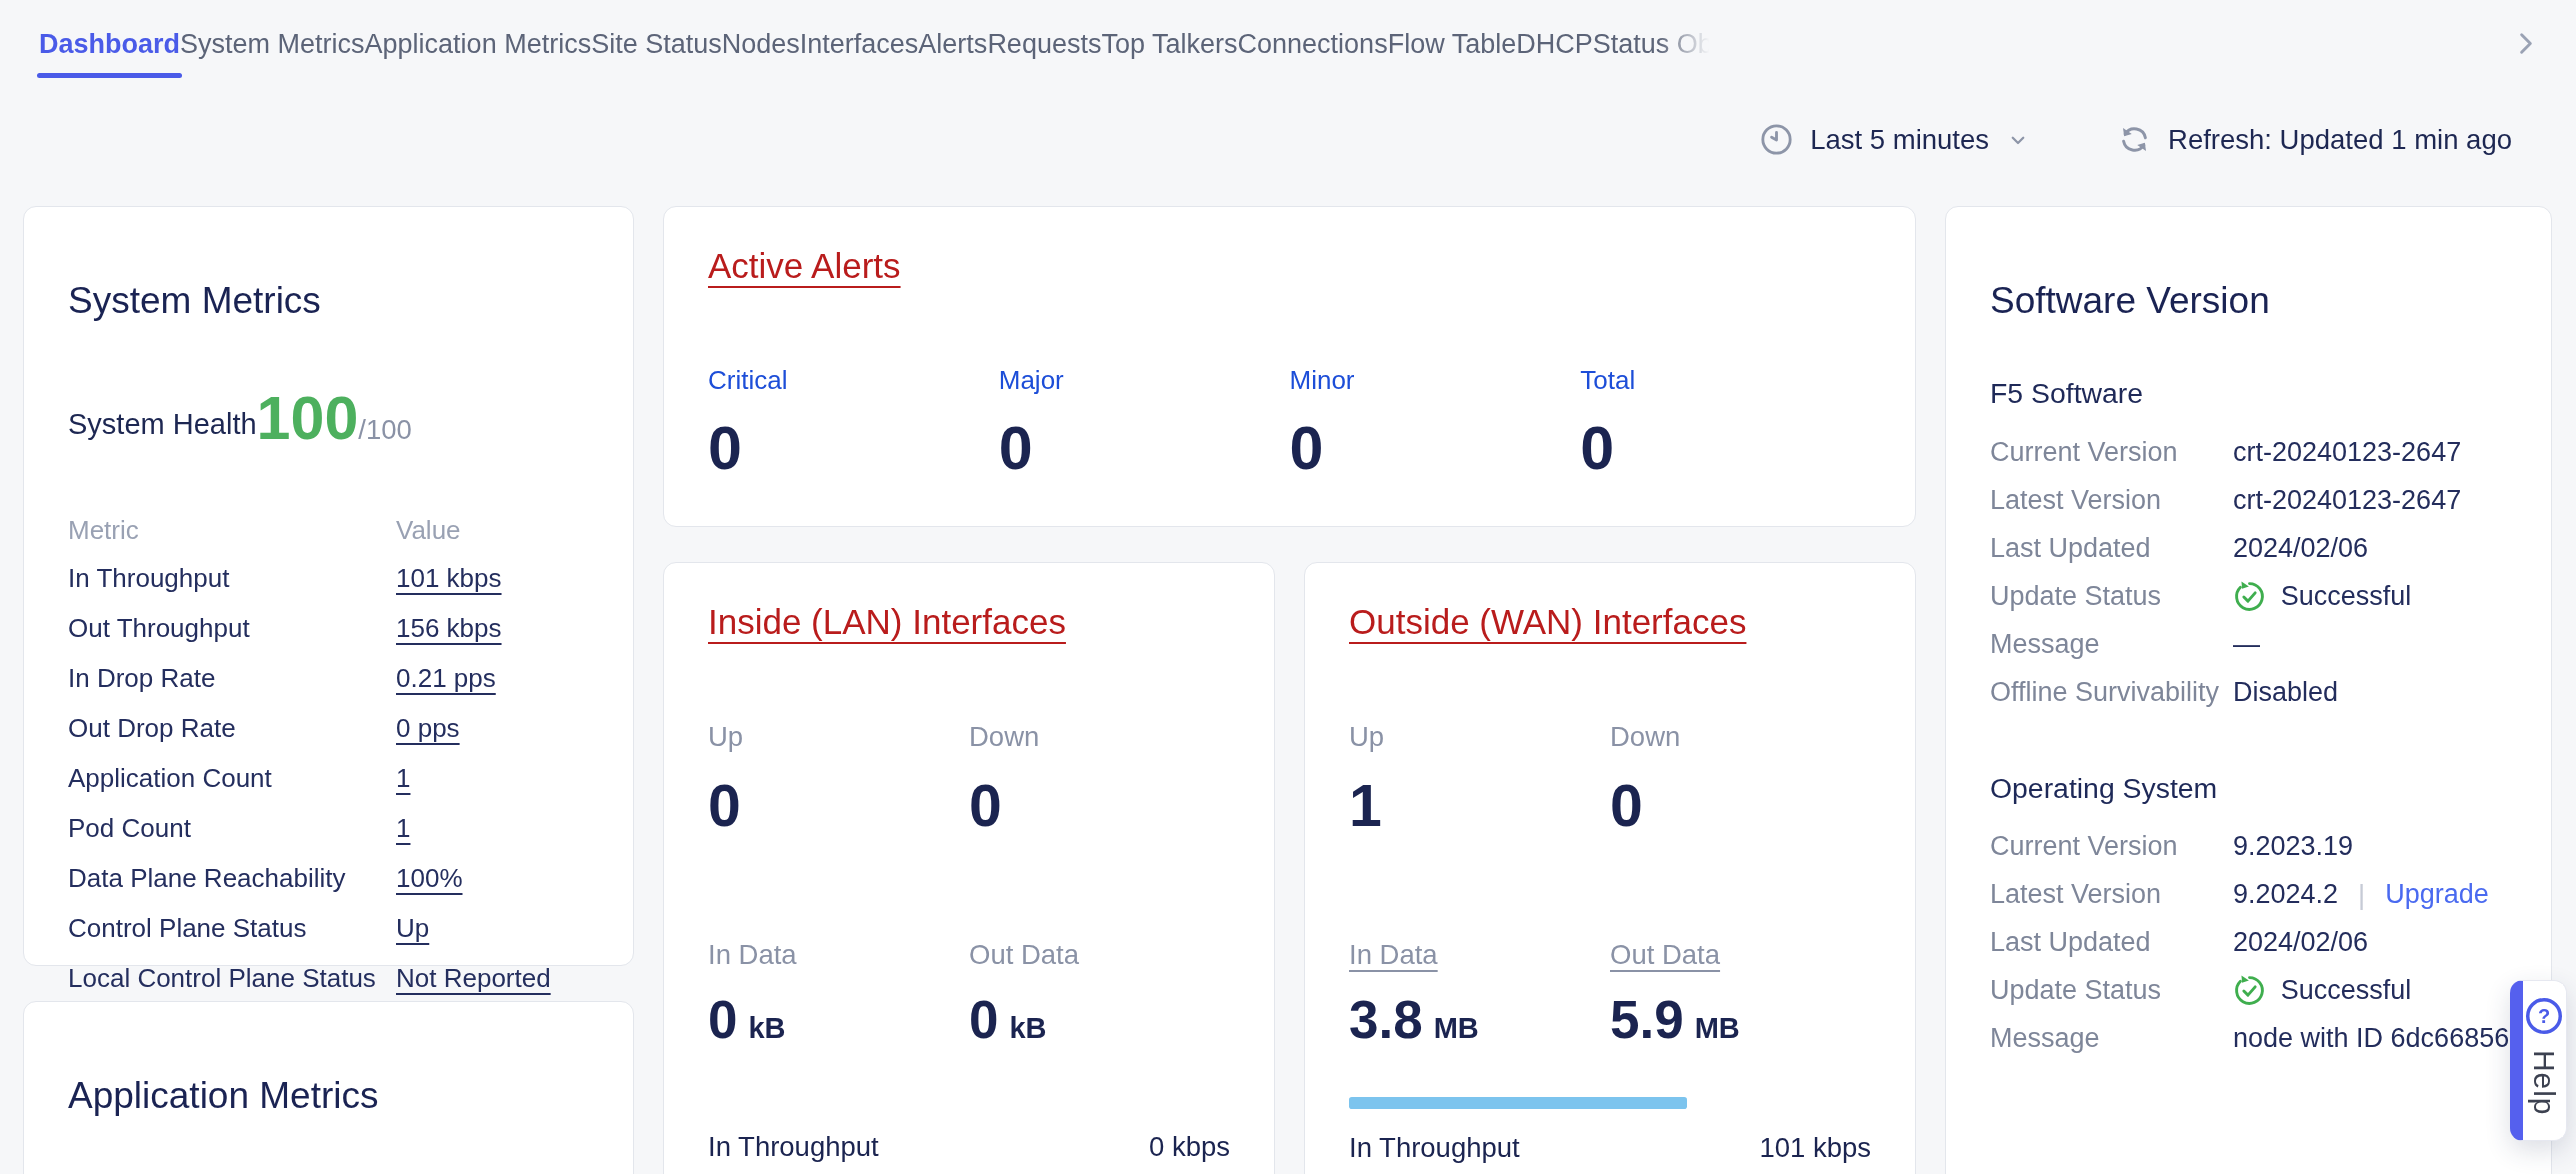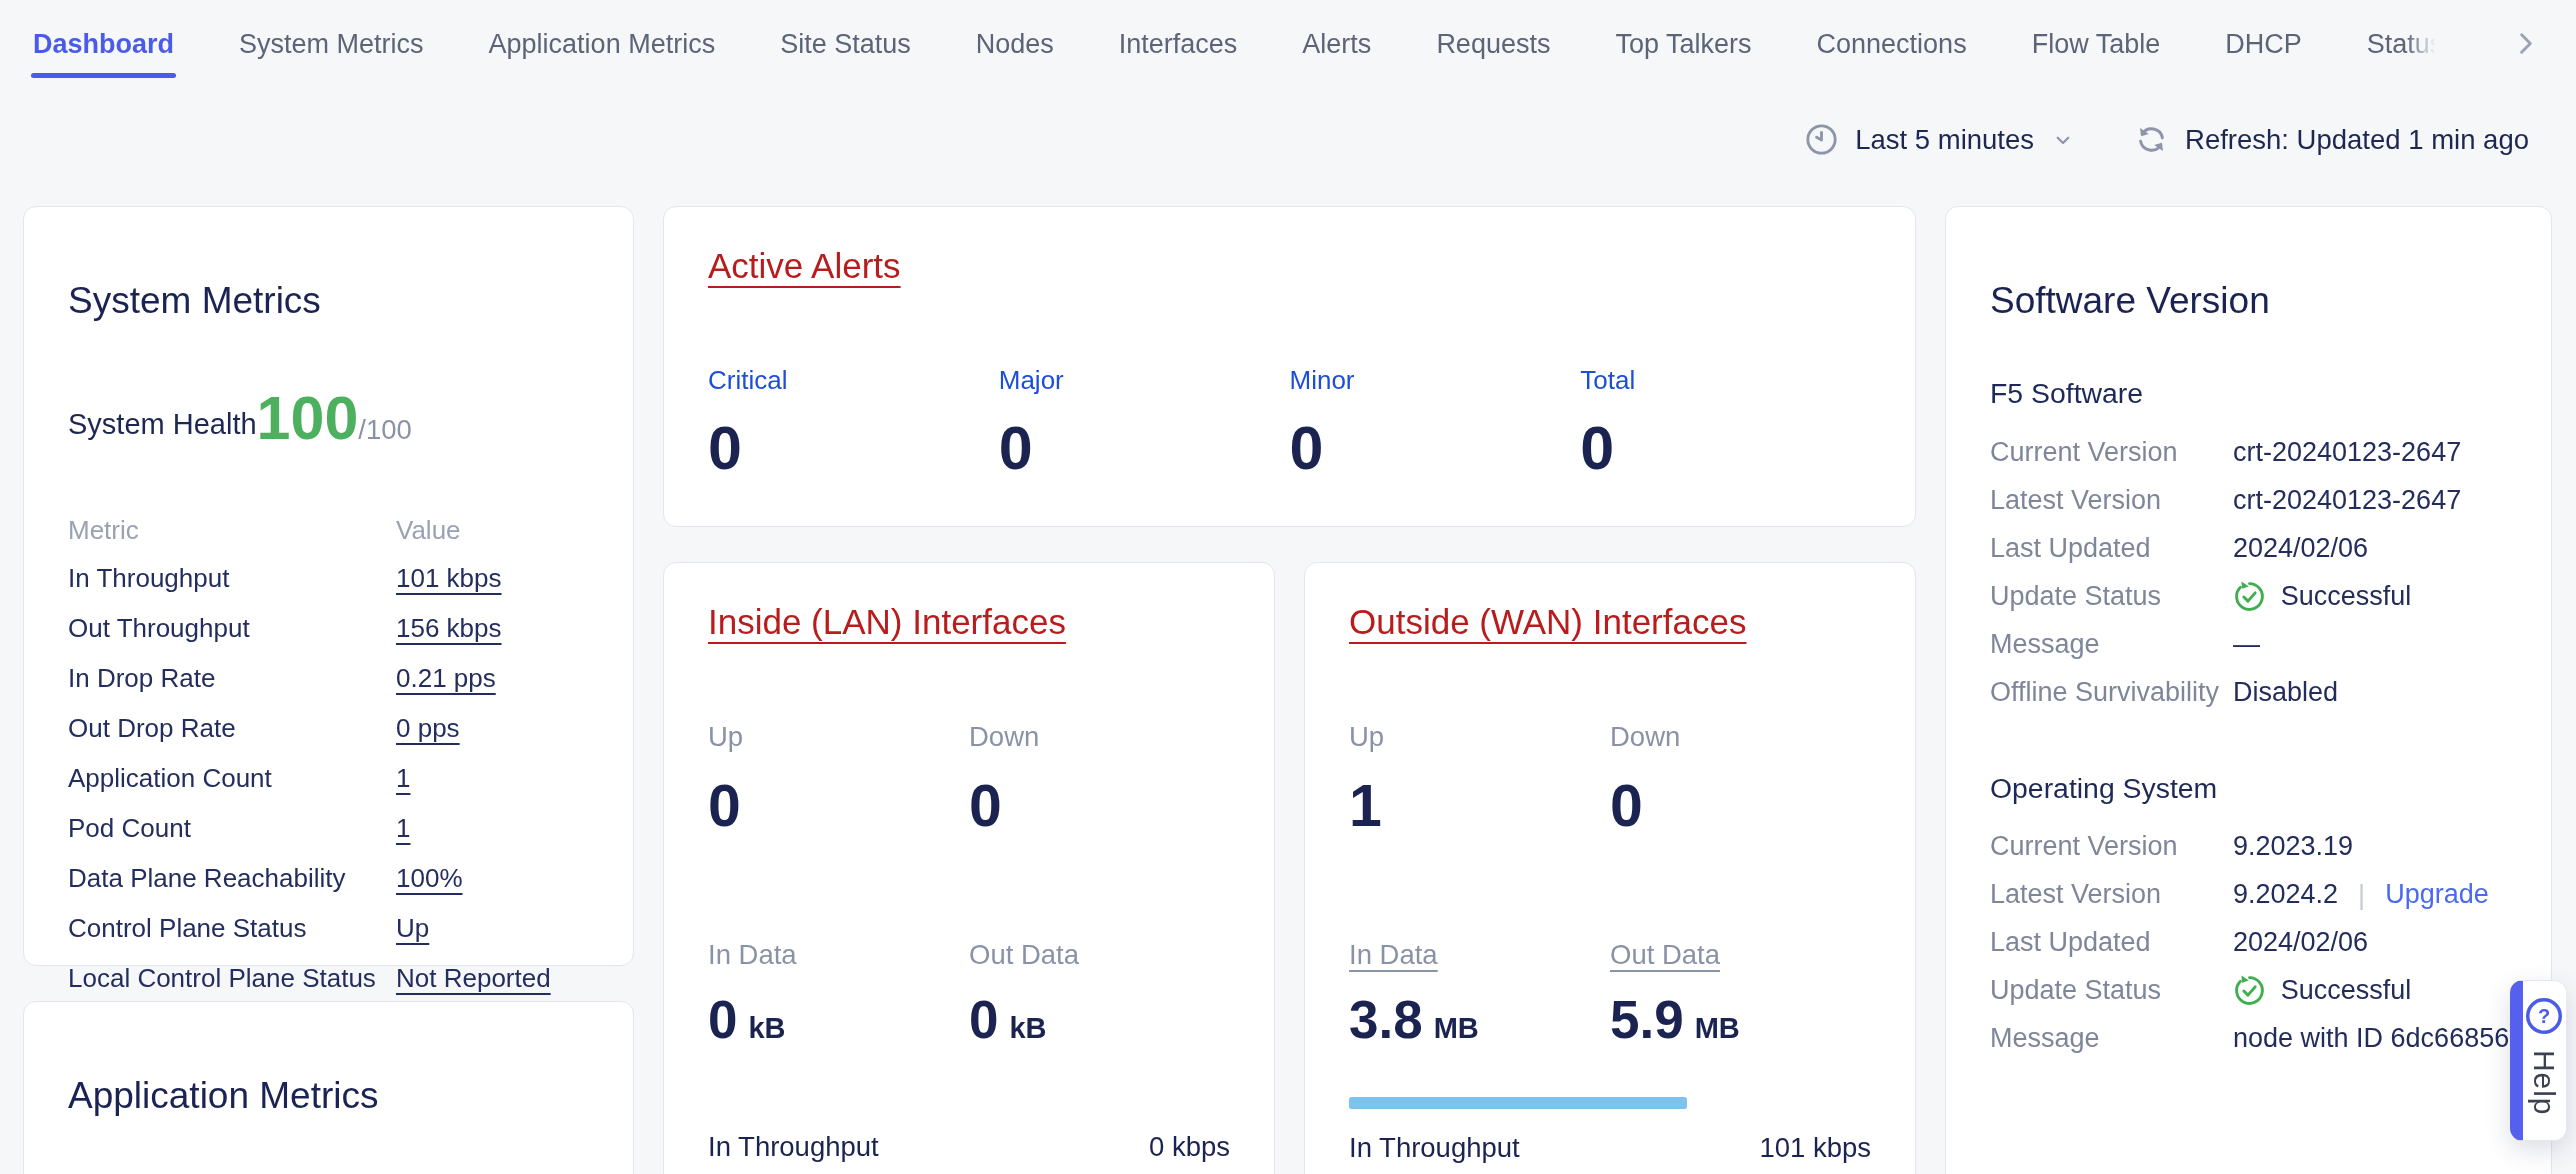--- a/index.html
+++ b/index.html
@@ -5,44 +5,44 @@
   html,body{margin:0;padding:0}
   body{
     width:2576px;height:1174px;position:relative;overflow:hidden;
     background:#f6f7f9;
     font-family:"Liberation Sans",sans-serif;
     color:#232d5c;
     -webkit-font-smoothing:antialiased;
   }
   
   .topnav{
-    display:flex;align-items:flex-start;gap:65px;
-    padding:27.5px 138px 0 33px;height:64px;position:relative;white-space:nowrap;
+    display:flex;align-items:flex-start;
+    padding:27.5px 138px 0 33px;height:64px;position:relative;white-space:nowrap;margin-left:6px;
   }
   .nav-item{
     font-size:27px;color:#5c6478;cursor:pointer;position:relative;
     padding-bottom:18.3px;line-height:1.2;
   }
   .nav-item.active{color:#4a5be8;font-weight:bold}
   .nav-item.active::after{
     content:"";position:absolute;left:-1.8px;right:-1.8px;bottom:0;height:5.5px;
     background:#4a5be8;border-radius:2.8px;
   }
   .nav-item.truncated{
     max-width:121px;overflow:hidden;
     -webkit-mask-image:linear-gradient(90deg,#000 55%,transparent 97%);
             mask-image:linear-gradient(90deg,#000 55%,transparent 97%);
   }
   .nav-scroll{
     position:absolute;right:35px;top:27.5px;width:31px;height:31px;cursor:pointer;
   }
   
   .toolbar{
-    position:absolute;top:112px;right:47px;height:55px;
-    display:flex;align-items:center;gap:59px;
+    position:absolute;top:112px;right:64px;height:55px;
+    display:flex;align-items:center;gap:87px;
     font-size:27.5px;color:#1d2752;
   }
   .tb-group{display:flex;align-items:center;gap:16.5px;cursor:pointer}
   .tb-group svg{flex:0 0 auto}
   
   .content{
     position:absolute;top:206px;left:23px;
     display:grid;grid-template-columns:611px 1253px 607px;gap:29px;
     align-items:start;
   }

